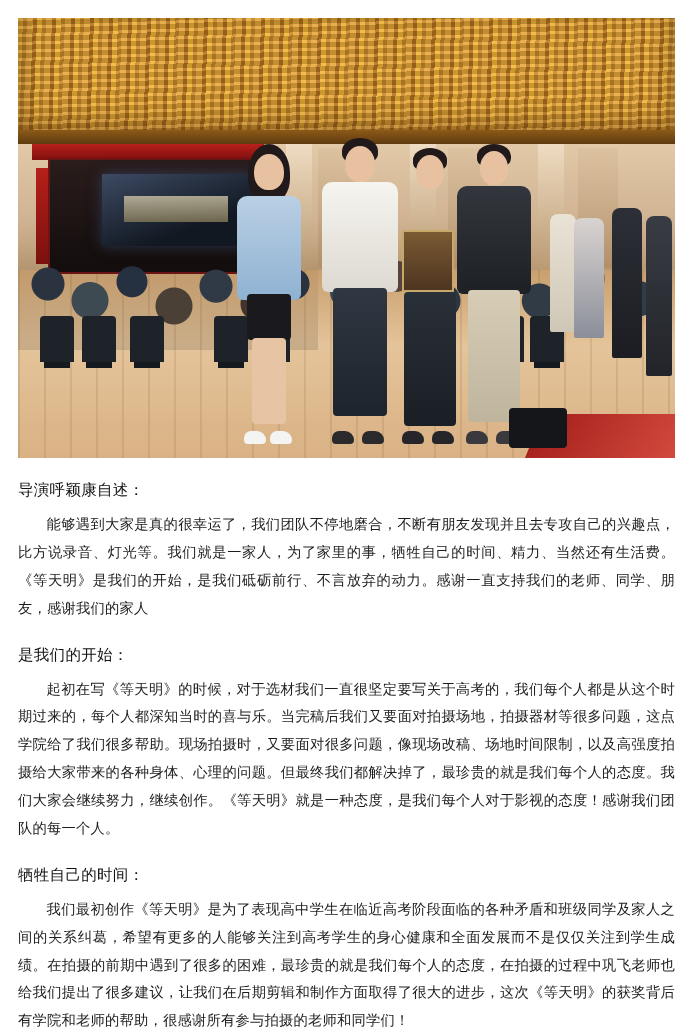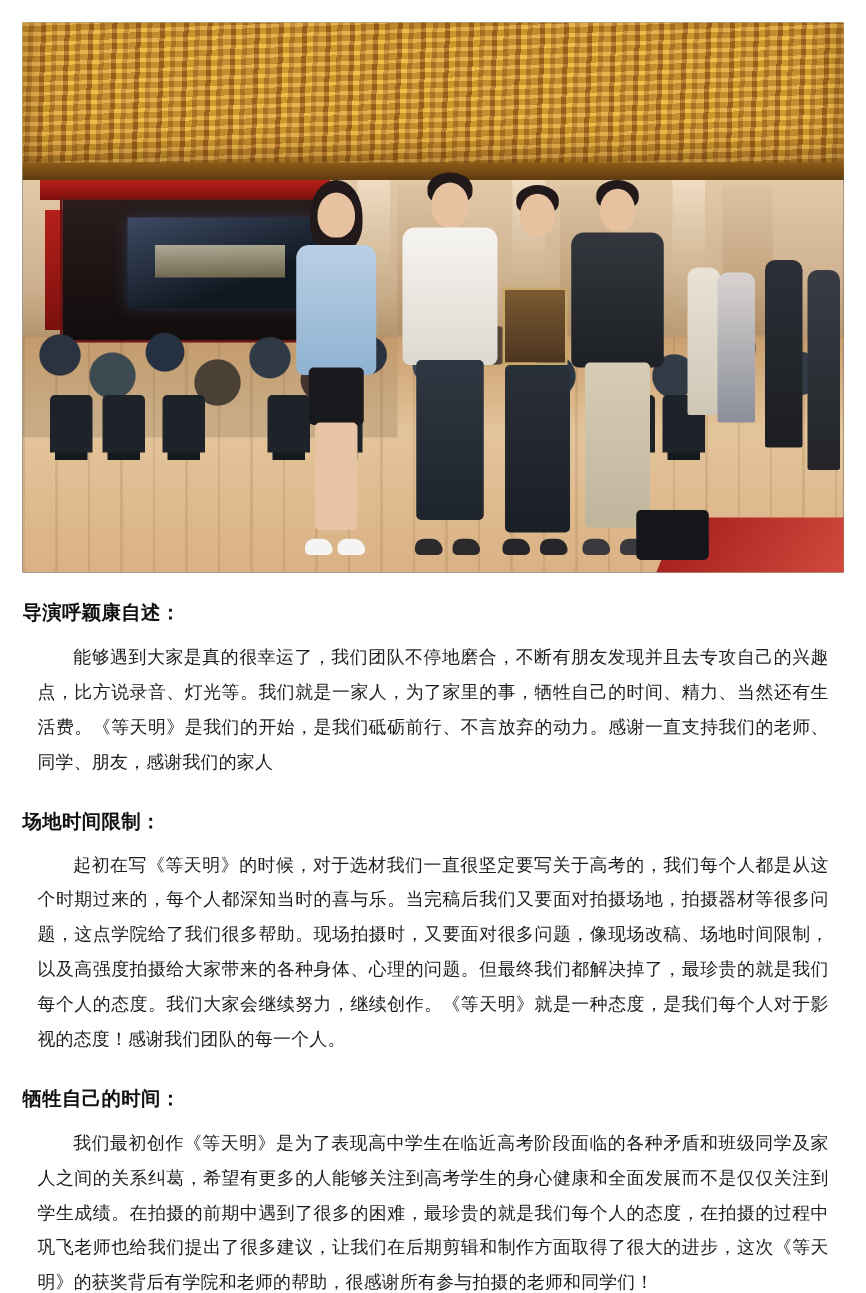--- a/index.html
+++ b/index.html
@@ -233,27 +233,27 @@
   }
   
   .section {
     margin-top: 22px;
   }
   .section:first-of-type {
     margin-top: 26px;
   }
   h2.heading {
     font-size: 15.5px;
-    font-weight: bold;
+    font-weight: normal;
     margin: 0 0 10px 0;
     color: #111111;
     letter-spacing: .3px;
   }
   p.body {
-    margin: 12px;
+    margin: 0;
     font-size: 14.3px;
     line-height: 1.95;
     color: #1d1d1d;
     text-align: justify;
     text-indent: 2em;
     letter-spacing: .2px;
   }
 </style>
 </head>
 <body>
@@ -338,21 +338,21 @@
       <div class="bag" style="right:108px; bottom:10px;"></div>
     </div>
   </div>
 
   <div class="section">
     <h2 class="heading">导演呼颖康自述：</h2>
     <p class="body">能够遇到大家是真的很幸运了，我们团队不停地磨合，不断有朋友发现并且去专攻自己的兴趣点，比方说录音、灯光等。我们就是一家人，为了家里的事，牺牲自己的时间、精力、当然还有生活费。《等天明》是我们的开始，是我们砥砺前行、不言放弃的动力。感谢一直支持我们的老师、同学、朋友，感谢我们的家人</p>
   </div>
 
   <div class="section">
-    <h2 class="heading">场地时间限制：</h2>
+    <h2 class="heading">是我们的开始：</h2>
     <p class="body">起初在写《等天明》的时候，对于选材我们一直很坚定要写关于高考的，我们每个人都是从这个时期过来的，每个人都深知当时的喜与乐。当完稿后我们又要面对拍摄场地，拍摄器材等很多问题，这点学院给了我们很多帮助。现场拍摄时，又要面对很多问题，像现场改稿、场地时间限制，以及高强度拍摄给大家带来的各种身体、心理的问题。但最终我们都解决掉了，最珍贵的就是我们每个人的态度。我们大家会继续努力，继续创作。《等天明》就是一种态度，是我们每个人对于影视的态度！感谢我们团队的每一个人。</p>
   </div>
 
   <div class="section">
     <h2 class="heading">牺牲自己的时间：</h2>
     <p class="body">我们最初创作《等天明》是为了表现高中学生在临近高考阶段面临的各种矛盾和班级同学及家人之间的关系纠葛，希望有更多的人能够关注到高考学生的身心健康和全面发展而不是仅仅关注到学生成绩。在拍摄的前期中遇到了很多的困难，最珍贵的就是我们每个人的态度，在拍摄的过程中巩飞老师也给我们提出了很多建议，让我们在后期剪辑和制作方面取得了很大的进步，这次《等天明》的获奖背后有学院和老师的帮助，很感谢所有参与拍摄的老师和同学们！</p>
   </div>
 
 </div>
 

